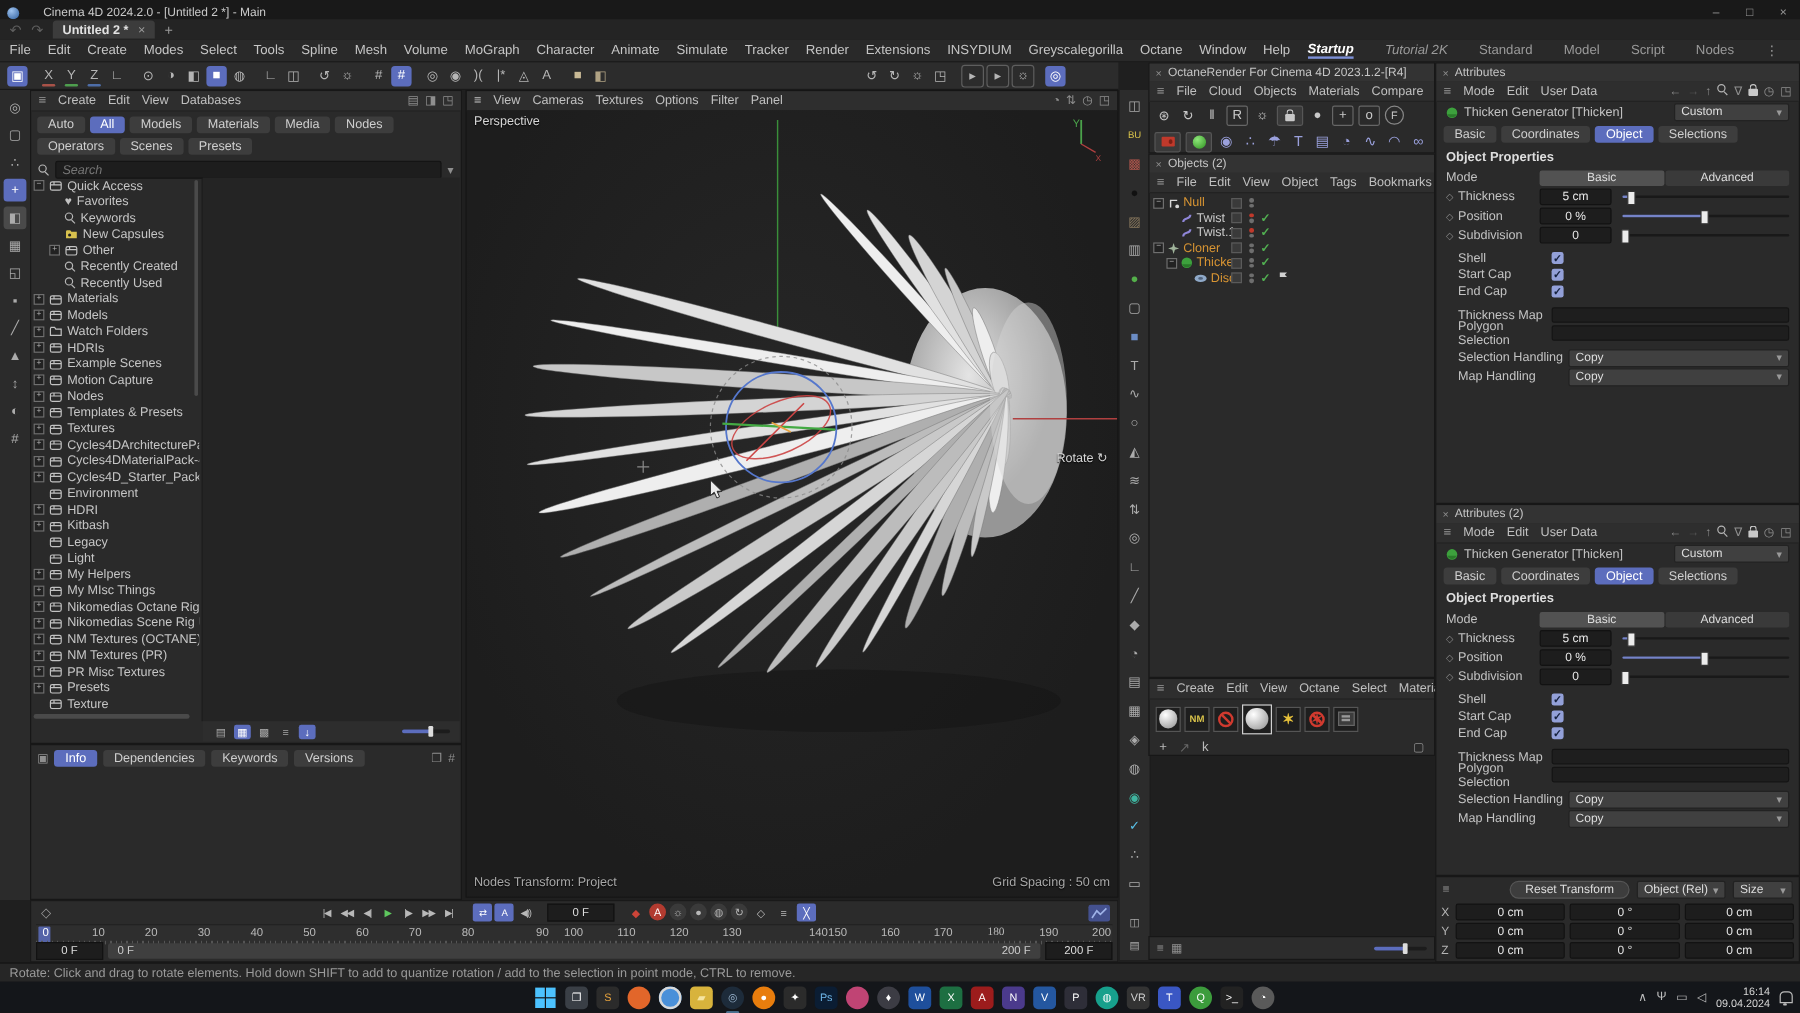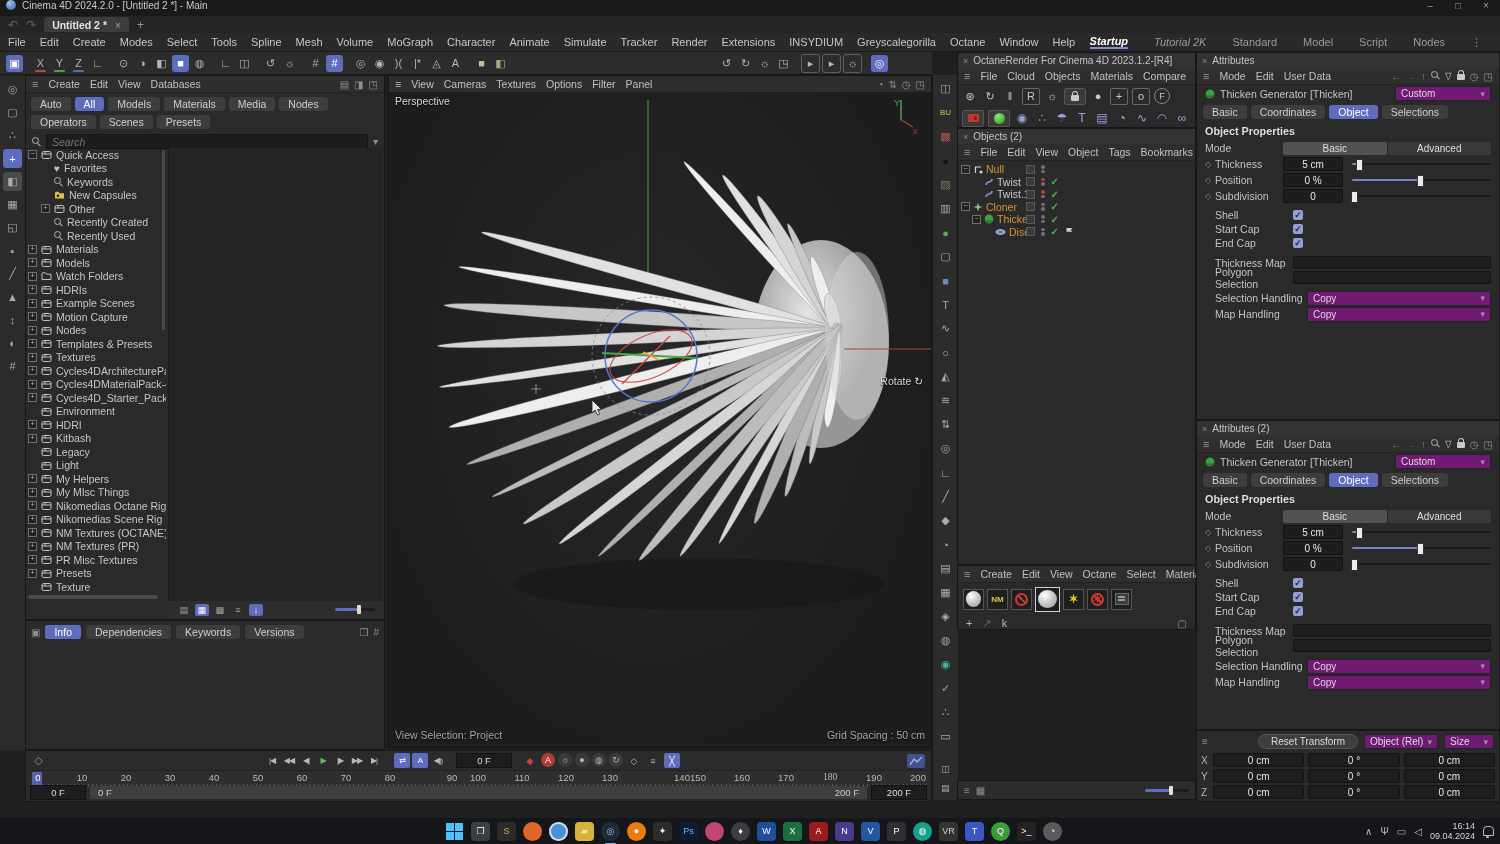--- a/index.html
+++ b/index.html
@@ -1,19 +1,19 @@
 <!DOCTYPE html>
 <html><head>
 <meta charset="utf-8">
 <style>
   html,body{margin:0;padding:0;background:#111;font-family:"Liberation Sans",sans-serif;}
   #root{position:relative;width:1500px;height:844px;background:#1f1f1f;overflow:hidden;font-size:11px;color:#c6c6c6;}
   .abs{position:absolute;}
   
-  #titlebar{left:0;top:0;width:1500px;height:16px;background:#191919;display:flex;align-items:flex-start;gap:6px;padding-left:6px;box-sizing:border-box;font-size:10px;color:#c9c9c9;}
+  #titlebar{left:0;top:0;width:1500px;height:16px;background:#191919;display:flex;align-items:flex-end;gap:20px;padding-left:6px;box-sizing:border-box;font-size:10px;color:#c9c9c9;}
   .appball{width:10px;height:10px;border-radius:50%;background:radial-gradient(circle at 35% 30%,#9fc3ef,#2e5f9e);}
   #wctrl{margin-left:auto;display:flex;}
   #wctrl span{width:28px;text-align:center;color:#9a9a9a;font-size:10px;}
   #tabbar{left:0;top:16px;width:1500px;height:17px;background:#242424;display:flex;align-items:center;gap:8px;padding-left:8px;box-sizing:border-box;}
   .histbtn{color:#5f5f5f;font-size:12px;}
   #doctab{background:#3c3c3c;border-radius:3px 3px 0 0;height:15px;display:flex;align-items:center;gap:8px;padding:0 8px;color:#e2e2e2;font-size:10.5px;}
   #menubar{left:0;top:33px;width:1500px;height:19px;background:#292929;display:flex;align-items:center;padding:0 8px;box-sizing:border-box;border-bottom:1px solid #1a1a1a;}
   #menus{display:flex;gap:14px;color:#c6c6c6;}
   #layouts{margin-left:auto;display:flex;gap:26px;align-items:center;color:#9a9a9a;padding-right:10px;}
   #layouts .lay{font-style:italic;}
@@ -96,21 +96,21 @@
   .arow{display:flex;align-items:center;height:16px;padding:0 8px;font-size:10.5px;color:#c3c3c3;}
   .alabel{width:78px;flex:none;}
   .dia{color:#8a8a8a;font-size:8px;width:10px;flex:none;}
   .vbox{width:58px;height:12px;background:#1d1d1d;border:1px solid #121212;color:#e8e8e8;font-size:10px;display:flex;align-items:center;justify-content:center;flex:none;border-radius:2px;}
   .trackwrap{flex:1;margin-left:9px;position:relative;height:12px;}
   .track{position:absolute;left:0;right:0;top:5px;height:2px;background:#191919;border-radius:1px;}
   .tfill{position:absolute;top:5px;height:2px;background:#7583c8;border-radius:1px;}
   .thandle{position:absolute;top:1px;width:5px;height:10px;background:#ececec;border:1px solid #333;border-radius:1px;}
   .cb{width:10px;height:10px;background:#93a0d8;border-radius:2px;color:#16223f;font-size:9px;font-weight:bold;display:flex;align-items:center;justify-content:center;}
   .mapfield{flex:1;height:11px;background:#1e1e1e;border:1px solid #141414;border-radius:2px;}
-  .dd{flex:1;height:13px;background:#701a75;border:1px solid #222;border-radius:2px;color:#ddd;font-size:10px;display:flex;align-items:center;justify-content:space-between;padding:0 5px;}
+  .dd{flex:1;height:13px;background:#404040;border:1px solid #222;border-radius:2px;color:#ddd;font-size:10px;display:flex;align-items:center;justify-content:space-between;padding:0 5px;}
   .dd .car{color:#999;font-size:9px;}
   .sect{padding:3px 8px;color:#dedede;font-weight:bold;font-size:10.8px;}
   .modebtn{flex:1;height:13px;display:flex;align-items:center;justify-content:center;font-size:10px;color:#ddd;border-radius:2px;}
   
   #coords{left:1196px;top:730px;width:304px;height:72px;}
   .cohead{display:flex;align-items:center;gap:6px;padding:3px 5px;}
   .resetpill{background:#3d3d3d;border:1px solid #555;border-radius:8px;padding:1px 12px;font-size:10px;color:#ddd;}
   .crow{display:flex;align-items:center;gap:4px;padding:1px 4px;}
   .caxis{width:8px;color:#b5b5b5;font-size:10px;}
   .cbox{flex:1;height:12px;background:#1d1d1d;border:1px solid #121212;border-radius:2px;color:#e5e5e5;font-size:10px;display:flex;align-items:center;justify-content:center;}
@@ -753,21 +753,21 @@
           <line x1="512" y1="8" x2="512" y2="28" stroke="#4aa24a" stroke-width="1.5"></line>
           <text x="505" y="14" fill="#4aa24a" font-size="9">Y</text>
           <line x1="512" y1="28" x2="524" y2="35" stroke="#b04040" stroke-width="1.2"></line>
           <text x="524" y="42" fill="#b04040" font-size="7">X</text>
           <path d="M142 297 h10 M147 292 v10" stroke="#8a8a8a" stroke-width="1"></path>
           <polygon points="203,308 203,321 206.2,318.2 208.4,323 210.6,322 208.6,317.4 212.6,317.4" fill="#ececec" stroke="#222" stroke-width="0.8"></polygon>
         </svg>
       </div>
     <div class="hud" style="left:6px;top:19px;">Perspective</div>
     <div class="hud" style="right:8px;top:299px;"><span>Rotate</span> <span>↻</span></div>
-    <div class="hud dim" style="left:6px;bottom:6px;">View Selection: Project</div>
+    <div class="hud dim" style="left:6px;bottom:6px;">Nodes Transform: Project</div>
     <div class="hud dim" style="right:6px;bottom:6px;">Grid Spacing : 50 cm</div>
   </div>
 
   <div class="abs panel" id="octane">
     <div class="ptitle">
         <span class="pclose">×</span>
         <span>OctaneRender For Cinema 4D 2023.1.2-[R4]</span>
       </div>
     <div class="pmenu" id="octane-menu">
         <span class="ham">≡</span>
@@ -1330,20 +1330,23 @@
     <div id="rangerow">
       <span class="fbox">0 F</span>
       <div id="rangebar">
         <span>0 F</span>
         <span>200 F</span>
       </div>
       <span class="fbox">200 F</span>
     </div>
   </div>
 
+  <div class="abs" id="statusbar">
+    <span>Rotate: Click and drag to rotate elements. Hold down SHIFT to add to quantize rotation / add to the selection in point mode, CTRL to remove.</span>
+  </div>
 
   <div class="abs" id="taskbar">
     <div id="tbapps">
         <span class="tbico">
           <span class="winlogo">
             <i></i>
             <i></i>
             <i></i>
             <i></i>
           </span>

